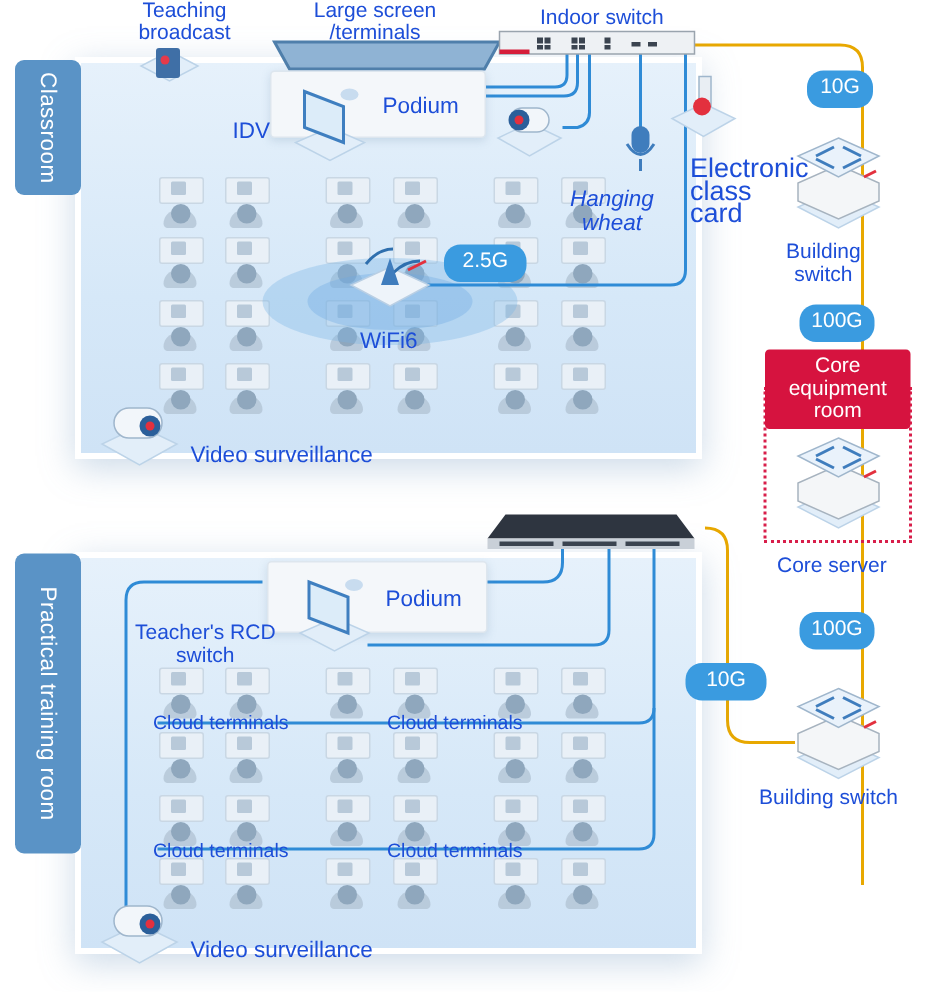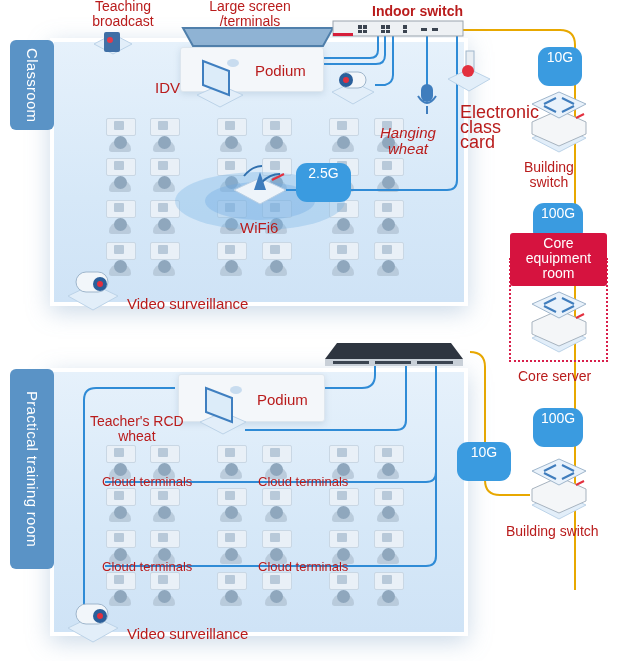--- a/index.html
+++ b/index.html
@@ -1,23 +1,23 @@
 <!DOCTYPE html>
 <html><head>
 <meta charset="utf-8">
 <style>
   html,body{margin:0;padding:0;}
   body{width:619px;height:661px;position:relative;background:#ffffff;overflow:hidden;font-family:"Liberation Sans",sans-serif;color:#3a3a3a;}
   .abs{position:absolute;}
   .room{position:absolute;background:linear-gradient(180deg,#e6f1fb 0%,#d6e8f8 60%,#cfe3f6 100%);border:4px solid #fff;box-shadow:0 6px 22px rgba(110,150,190,.35);}
   .room-tab{position:absolute;width:44px;background:#5a93c6;border-radius:6px;color:#fff;font-size:15px;display:flex;align-items:center;justify-content:center;}
   .room-tab span{writing-mode:vertical-rl;white-space:nowrap;letter-spacing:.3px;}
-  .lbl{position:absolute;font-size:14px;color:#b91c1c;line-height:15px;text-align:center;white-space:nowrap;}
+  .lbl{position:absolute;font-size:14px;color:#1d4ed8;line-height:15px;text-align:center;white-space:nowrap;}
   .lbl.left{text-align:left;}
-  .pill{position:absolute;background:#3a9be0;color:#fff;font-size:14px;border-radius:11px;height:39px;line-height:21px;text-align:center;}
+  .pill{position:absolute;background:#3a9be0;color:#fff;font-size:14px;border-radius:11px;height:25px;line-height:21px;text-align:center;}
   .podium{position:absolute;background:#f4f7fa;border:1px solid #dde6ee;border-radius:3px;box-shadow:0 2px 6px rgba(120,150,180,.25);}
   .desk{position:absolute;width:32px;height:36px;}
   .desk .top{position:absolute;left:2px;top:0;width:28px;height:16px;background:#e9f0f7;border:1px solid #c9d7e4;border-radius:2px;}
   .desk .scr{position:absolute;left:10px;top:3px;width:10px;height:9px;background:#b8c9d9;border-radius:1px;}
   .desk .head{position:absolute;left:10px;top:18px;width:13px;height:13px;background:#8fa7bd;border-radius:50%;}
   .desk .body{position:absolute;left:5px;top:22px;width:22px;height:12px;background:#b3c4d4;border-radius:10px 10px 3px 3px;opacity:.8;}
   .dev{position:absolute;}
   .red-box{position:absolute;border:2px dotted #d81e4a;}
   .red-title{position:absolute;background:#d6133f;color:#fff;font-size:14px;text-align:center;line-height:15px;border-radius:3px;}
   svg{overflow:visible;}
@@ -209,21 +209,21 @@
 
 <div class="podium" style="left:180px;top:47px;width:142px;height:43px;"></div>
 <div class="lbl" style="left:255px;top:63px;font-size:15px;">Podium</div>
 <svg class="dev" style="left:195px;top:55px" width="50" height="55">
   <polygon points="25,30 48,40 25,52 2,40" fill="#e2eef9" stroke="#bcd3e8"></polygon>
   <polygon points="8,6 34,16 34,40 8,30" fill="#dcecf9" stroke="#3f7fc0" stroke-width="2"></polygon>
   <ellipse cx="38" cy="8" rx="6" ry="4" fill="#c8dcef"></ellipse>
 </svg>
 <div class="lbl" style="left:155px;top:80px;font-size:15px;">IDV</div>
 
-<div class="lbl" style="left:372px;top:4px;font-weight:bold;">Indoor switch</div>
+<div class="lbl" style="left:360px;top:4px;">Indoor switch</div>
 <svg class="dev" style="left:333px;top:21px" width="130" height="16">
   <rect x="0" y="0" width="130" height="15" fill="#eef1f4" stroke="#9aa4ae"></rect>
   <rect x="0" y="12" width="20" height="3" fill="#d61e3a"></rect>
   <g fill="#3b4450">
       <rect x="25" y="4" width="4" height="4"></rect>
       <rect x="30" y="4" width="4" height="4"></rect>
       <rect x="25" y="9" width="4" height="3"></rect>
       <rect x="30" y="9" width="4" height="3"></rect>
   <rect x="48" y="4" width="4" height="4"></rect>
       <rect x="53" y="4" width="4" height="4"></rect>
@@ -449,21 +449,21 @@
 </svg>
 
 <div class="podium" style="left:178px;top:374px;width:145px;height:46px;"></div>
 <div class="lbl" style="left:257px;top:392px;font-size:15px;">Podium</div>
 <svg class="dev" style="left:198px;top:382px" width="50" height="55">
   <polygon points="25,30 48,40 25,52 2,40" fill="#e2eef9" stroke="#bcd3e8"></polygon>
   <polygon points="8,6 34,16 34,40 8,30" fill="#dcecf9" stroke="#3f7fc0" stroke-width="2"></polygon>
   <ellipse cx="38" cy="8" rx="6" ry="4" fill="#c8dcef"></ellipse>
 </svg>
 <div class="lbl" style="left:90px;top:414px;font-size:14px;white-space:pre;">Teacher's RCD
-wheat</div>
+switch</div>
 
 <div class="lbl" style="left:102px;top:474px;font-size:13px;">Cloud terminals</div>
 <div class="lbl" style="left:258px;top:474px;font-size:13px;">Cloud terminals</div>
 <div class="lbl" style="left:102px;top:559px;font-size:13px;">Cloud terminals</div>
 <div class="lbl" style="left:258px;top:559px;font-size:13px;">Cloud terminals</div>
 
 <svg class="dev" style="left:66px;top:596px" width="54" height="50">
   <polygon points="27,20 52,32 27,46 2,32" fill="#e2eef9" stroke="#bcd3e8"></polygon>
   <rect x="10" y="8" width="32" height="20" rx="10" fill="#f2f6fa" stroke="#9fb6cc"></rect>
   <circle cx="34" cy="20" r="7" fill="#2b5f9a"></circle>

